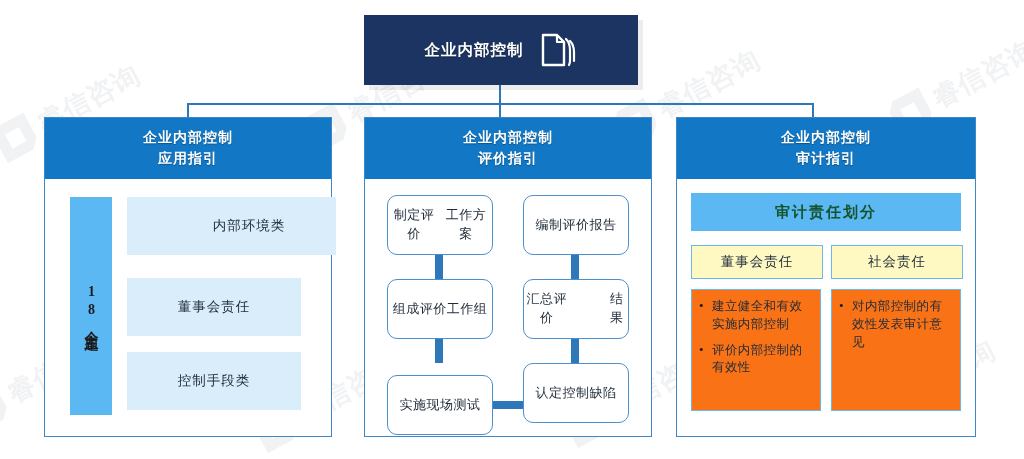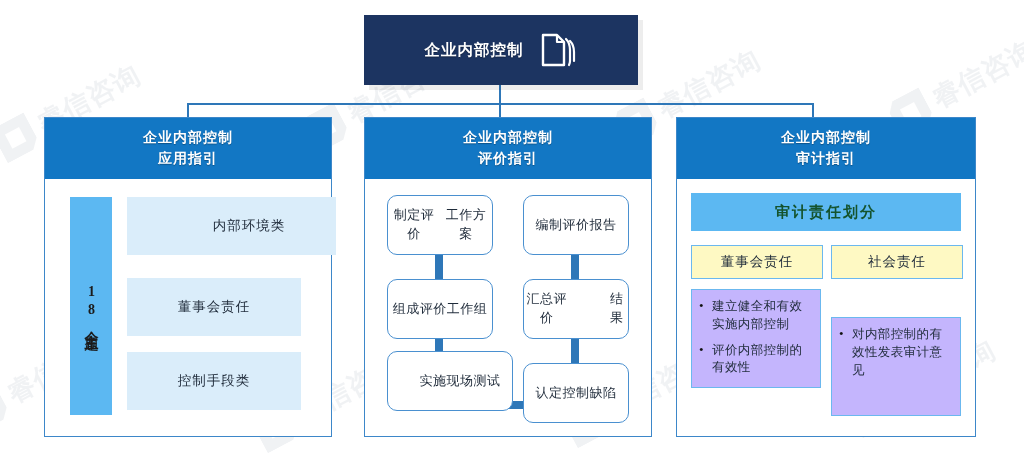--- a/index.html
+++ b/index.html
@@ -50,34 +50,34 @@
   #cat0{top:18px;padding-left:35px;} #cat1{top:99px;} #cat2{top:173px;}
 
   
   #col2{left:364px;top:117px;width:288px;height:320px;}
   #col2 .col-body{height:253px;}
   .rbox{position:absolute;width:104px;height:58px;background:#ffffff;border:1.2px solid #4a90d0;
     border-radius:10px;display:flex;align-items:center;justify-content:center;text-align:center;
     font-size:13px;color:#1f2b3a;line-height:1.45;letter-spacing:.5px;z-index:9;}
   #m0{left:22px;top:16px;} #m1{left:158px;top:16px;}
   #m2{left:22px;top:100px;} #m3{left:158px;top:100px;gap:36px;}
-  #m4{left:22px;top:172px;padding-left:20px;} #m5{left:158px;top:184px;}
+  #m4{left:22px;top:196px;} #m5{left:158px;top:184px;}
 
   
   #col3{left:676px;top:117px;width:300px;height:320px;}
   #col3 .col-body{height:253px;}
   .resp-bar{position:absolute;left:14px;top:14px;width:270px;height:38px;background:#5cb8f2;
     display:flex;align-items:center;justify-content:center;font-size:15px;font-weight:bold;
     color:#14532d;letter-spacing:2px;}
   .resp-box{position:absolute;top:66px;width:130px;height:32px;background:#fef9c3;border:1.2px solid #6bb8ef;
     display:flex;align-items:center;justify-content:center;font-size:13.5px;color:#1f2b3a;letter-spacing:1px;}
   #r0{left:14px;} #r1{left:154px;}
-  .bullet-box{position:absolute;top:110px;width:130px;height:99px;background:#c4b5fd;border:1.2px solid #6bb8ef;
+  .bullet-box{position:absolute;top:110px;width:130px;height:122px;background:#f97316;border:1.2px solid #6bb8ef;
     padding:8px 10px 0 4px;box-sizing:border-box;}
-  #b0{left:14px;} #b1{left:154px;margin-top:28px;}
+  #b0{left:14px;} #b1{left:154px;}
   .bullet-box ul{margin:0;padding:0 0 0 16px;list-style:none;}
   .bullet-box li{position:relative;font-size:12.5px;color:#1f2b3a;line-height:1.42;margin-bottom:8px;
     letter-spacing:.4px;}
   .bullet-box li:before{content:"\2022";position:absolute;left:-13px;top:-1px;font-size:13px;color:#111;}
 </style>
 </head>
 <body>
 
 <div id="stage">
 

